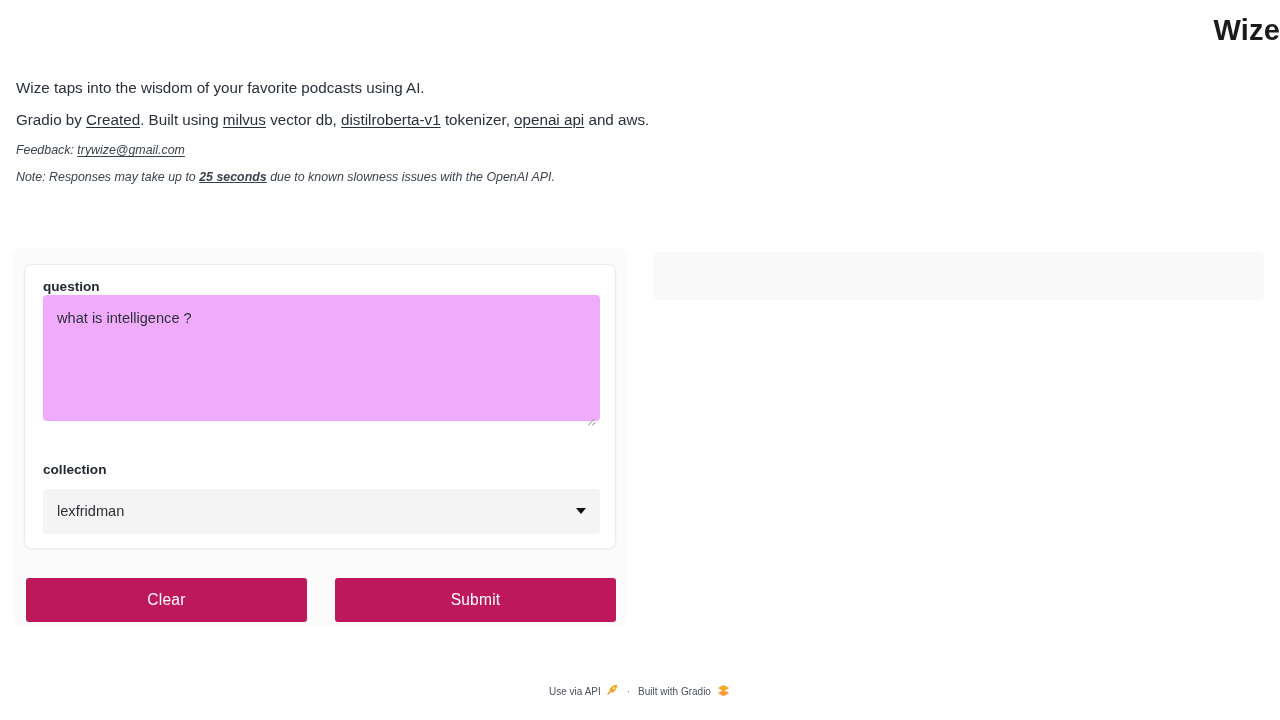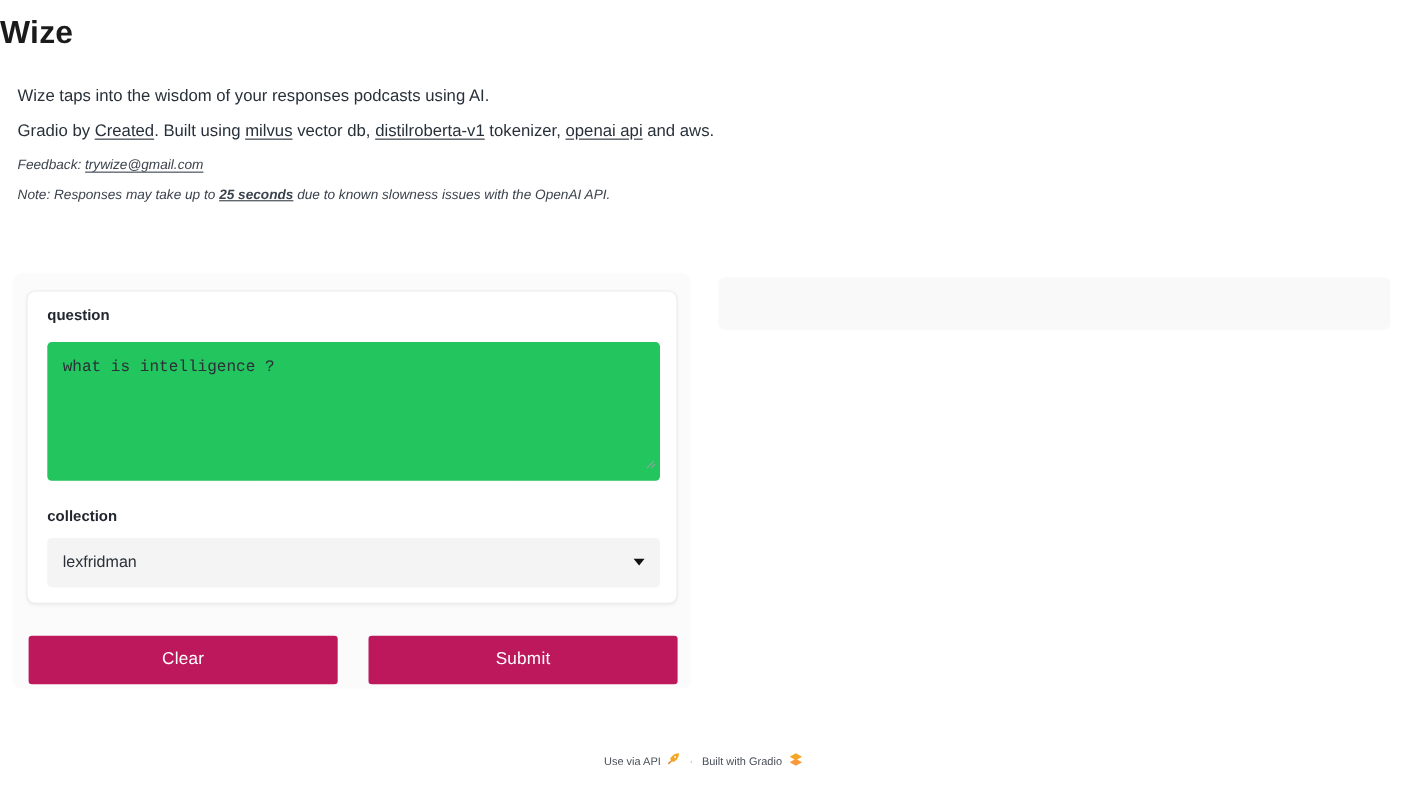--- a/index.html
+++ b/index.html
@@ -18,21 +18,21 @@
     height: 720px;
     background: #ffffff;
   }
 
   
   .app-title {
     position: absolute;
     top: 14px;
     left: 0;
     width: 1280px;
-    text-align: left;
+    text-align: right;
     font-size: 29px;
     font-weight: 700;
     letter-spacing: 0.2px;
     color: #1b1b1b;
   }
 
   
   .desc {
     position: absolute;
     left: 16px;
@@ -87,28 +87,28 @@
     font-size: 13.6px;
     font-weight: 700;
     color: #222831;
   }
   .label-question { left: 18px; top: 14px; }
   .label-collection { left: 18px; top: 197px; }
 
   .textarea-box {
     position: absolute;
     left: 18px;
-    top: 46px;
+    top: 30px;
     width: 557px;
     height: 126px;
-    background: #22c55e;
+    background: #f0abfc;
     border: none;
     border-radius: 4px;
     box-sizing: border-box;
-    font-family: Liberation Mono, monospace;
+    font-family: Liberation Sans, sans-serif;
     font-size: 14.6px;
     color: #2b3138;
     padding: 14px 14px;
     resize: none;
     outline: none;
     overflow: hidden;
     line-height: 1.3;
   }
   .resize-grip {
     position: absolute;
@@ -208,21 +208,21 @@
   .gradio-icon { display:inline-block; vertical-align:-3px; margin-left:5px; }
 </style>
 </head>
 <body>
 
 <div class="app">
 
   <div class="app-title">Wize</div>
 
   <div class="desc">
-    <p>Wize taps into the wisdom of your responses podcasts using AI.</p>
+    <p>Wize taps into the wisdom of your favorite podcasts using AI.</p>
     <p><span>Gradio by </span><a href="#">Created</a><span>. Built using </span><a href="#">milvus</a><span> vector db, </span><a href="#">distilroberta-v1</a><span> tokenizer, </span><a href="#">openai api</a><span> and aws.</span></p>
     <p class="small"><span>Feedback: </span><a href="#">trywize@gmail.com</a></p>
     <p class="small note-line"><span>Note: Responses may take up to </span><span class="note-strong">25 seconds</span><span> due to known slowness issues with the OpenAI API.</span></p>
   </div>
 
   <div class="left-panel"></div>
 
   <div class="form-card">
     <div class="field-label label-question">question</div>
     <textarea class="textarea-box" placeholder="" style="">what is intelligence ?</textarea>

